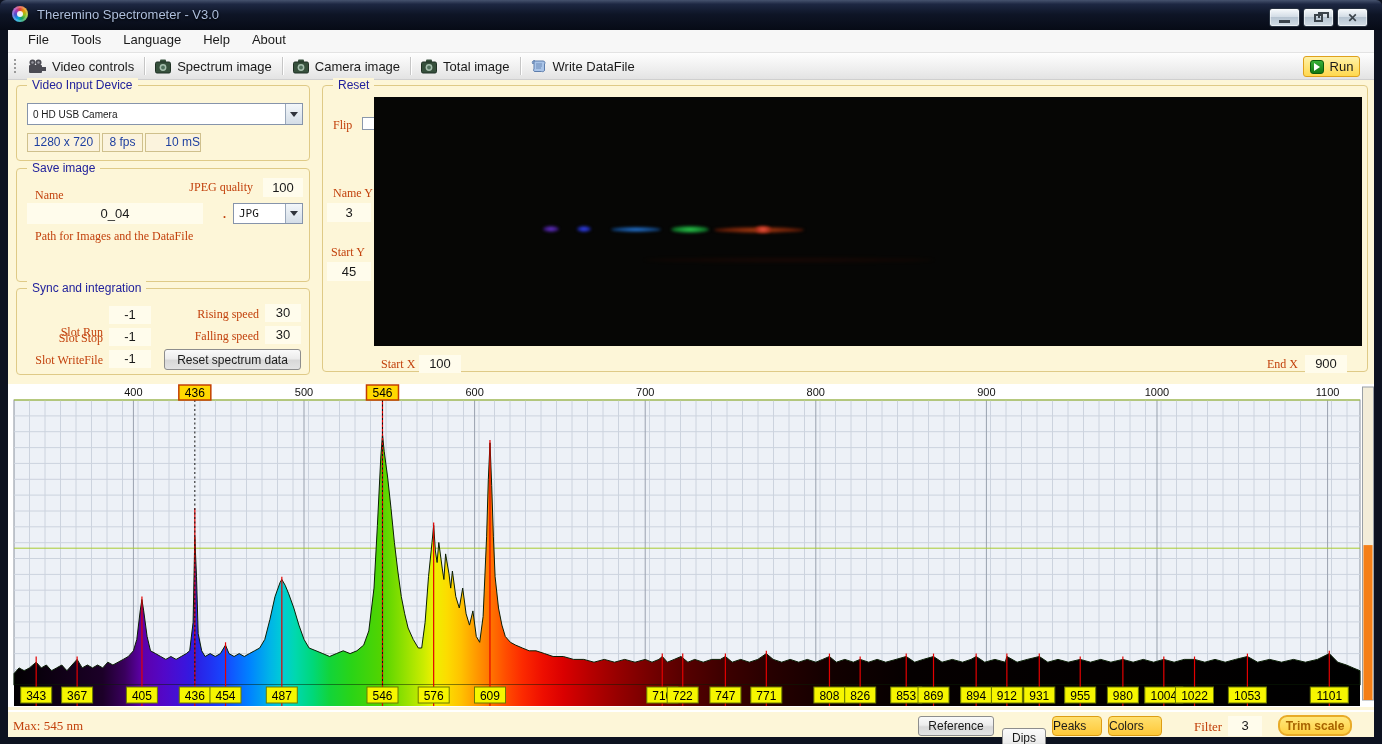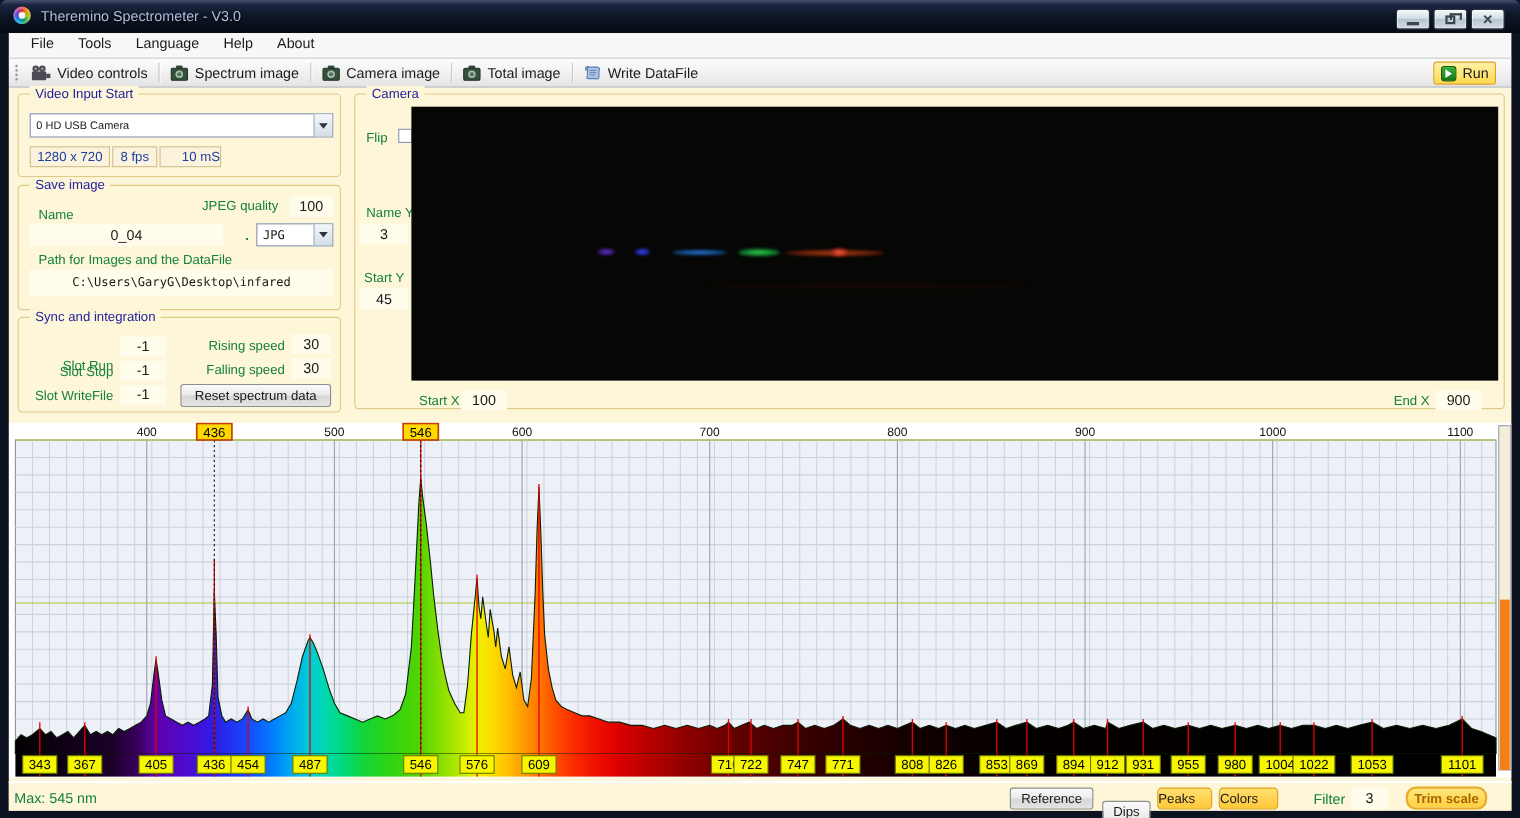--- a/index.html
+++ b/index.html
@@ -51,21 +51,21 @@
     display:flex; align-items:center; justify-content:center; }
   .play-ic::after { content:""; border-left:6px solid #fff; border-top:4px solid transparent;
     border-bottom:4px solid transparent; margin-left:1px; }
 
   .client { position:absolute; left:8px; top:80px; width:1366px; height:657px; background:#fdf6d8; }
 
   
   .gbox { position:absolute; border:1px solid #dfca87; border-radius:4px; }
   .gbox-title { position:absolute; top:-8px; left:10px; background:#fdf6d8; padding:0 5px;
     color:#22229c; font-size:12px; }
-  .lbl { position:absolute; font-size:12px; color:#15803d; white-space:nowrap; }
+  .lbl { position:absolute; font-size:12px; color:#c2410c; white-space:nowrap;font-family:Liberation Serif, serif; }
   .valbox { position:absolute; background:#fffcec; text-align:center; font-size:13px;
     line-height:19px; }
   .combo { position:absolute; background:#fff; border:1px solid #8694ab; display:flex;
     align-items:center; }
   .combo-text { flex:1; padding:0 5px; font-size:10px; }
   .combo-btn { width:17px; align-self:stretch; border-left:1px solid #9aa8ba;
     background:linear-gradient(#f3f7fa,#d4dde7); display:flex; align-items:center; justify-content:center; }
   .arrow-dn { border-left:4px solid transparent; border-right:4px solid transparent;
     border-top:5px solid #30343c; }
   .statbox { position:absolute; background:#fbf3dd; border:1px solid #cfc08d; color:#1d3fa0;
@@ -172,21 +172,21 @@
   </div>
   <div class="run-btn">
     <span class="play-ic"></span>
     <span>Run</span>
   </div>
 </div>
 
 <div class="client"></div>
 
 <div class="gbox" style="left:16px;top:85px;width:294px;height:76px;">
-  <div class="gbox-title">Video Input Start</div>
+  <div class="gbox-title">Video Input Device</div>
   <div class="combo" style="left:10px;top:17px;width:276px;height:22px;">
     <span class="combo-text">0 HD USB Camera</span>
     <span class="combo-btn">
         <span class="arrow-dn"></span>
       </span>
   </div>
   <div class="statbox" style="left:10px;top:47px;width:73px;height:19px;">1280 x 720</div>
   <div class="statbox" style="left:85px;top:47px;width:41px;height:19px;">8 fps</div>
   <div class="statbox" style="left:128px;top:47px;width:56px;height:19px;text-align:right;">10 mS</div>
 </div>
@@ -198,40 +198,39 @@
   <div class="lbl" style="left:18px;top:19px;">Name</div>
   <div class="valbox" style="left:10px;top:34px;width:176px;height:21px;line-height:21px;">0_04</div>
   <div class="lbl" style="left:206px;top:38px;font-weight:bold;">.</div>
   <div class="combo" style="left:216px;top:34px;width:70px;height:21px;">
     <span class="combo-text mono">JPG</span>
     <span class="combo-btn">
         <span class="arrow-dn"></span>
       </span>
   </div>
   <div class="lbl" style="left:18px;top:60px;">Path for Images and the DataFile</div>
-  <div class="valbox mono" style="left:10px;top:76px;width:276px;height:24px;line-height:24px;">C:\Users\GaryG\Desktop\infared</div>
 </div>
 
 <div class="gbox" style="left:16px;top:288px;width:294px;height:87px;">
   <div class="gbox-title">Sync and integration</div>
   <div class="lbl" style="left:0;top:36px;width:86px;text-align:right;">Slot Run</div>
   <div class="valbox" style="left:92px;top:17px;width:42px;height:18px;line-height:18px;">-1</div>
   <div class="lbl" style="left:0;top:42px;width:86px;text-align:right;">Slot Stop</div>
   <div class="valbox" style="left:92px;top:39px;width:42px;height:18px;line-height:18px;">-1</div>
   <div class="lbl" style="left:0;top:64px;width:86px;text-align:right;">Slot WriteFile</div>
   <div class="valbox" style="left:92px;top:61px;width:42px;height:18px;line-height:18px;">-1</div>
   <div class="lbl" style="left:130px;top:18px;width:112px;text-align:right;">Rising speed</div>
   <div class="valbox" style="left:248px;top:15px;width:36px;height:18px;line-height:18px;">30</div>
   <div class="lbl" style="left:130px;top:40px;width:112px;text-align:right;">Falling speed</div>
   <div class="valbox" style="left:248px;top:37px;width:36px;height:18px;line-height:18px;">30</div>
   <div class="grybtn" style="left:147px;top:60px;width:137px;height:21px;line-height:20px;">Reset spectrum data</div>
 </div>
 
 <div class="gbox" style="left:322px;top:85px;width:1046px;height:287px;">
-  <div class="gbox-title">Camera</div>
+  <div class="gbox-title">Reset</div>
   <div class="lbl" style="left:10px;top:32px;">Flip</div>
   <div class="checkbox" style="left:39px;top:31px;"></div>
   <div class="lbl" style="left:10px;top:100px;">Name Y</div>
   <div class="valbox" style="left:4px;top:117px;width:44px;height:19px;">3</div>
   <div class="lbl" style="left:8px;top:159px;">Start Y</div>
   <div class="valbox" style="left:4px;top:176px;width:44px;height:19px;">45</div>
 
   <div class="cam" style="left:51px;top:11px;width:988px;height:249px;">
     <div class="blob" style="left:169px;top:129px;width:16px;height:6px;background:radial-gradient(#6a3ad0,#30106a 70%,transparent);"></div>
     <div class="blob" style="left:203px;top:129px;width:14px;height:6px;background:radial-gradient(#3a48ff,#141e80 70%,transparent);"></div>

